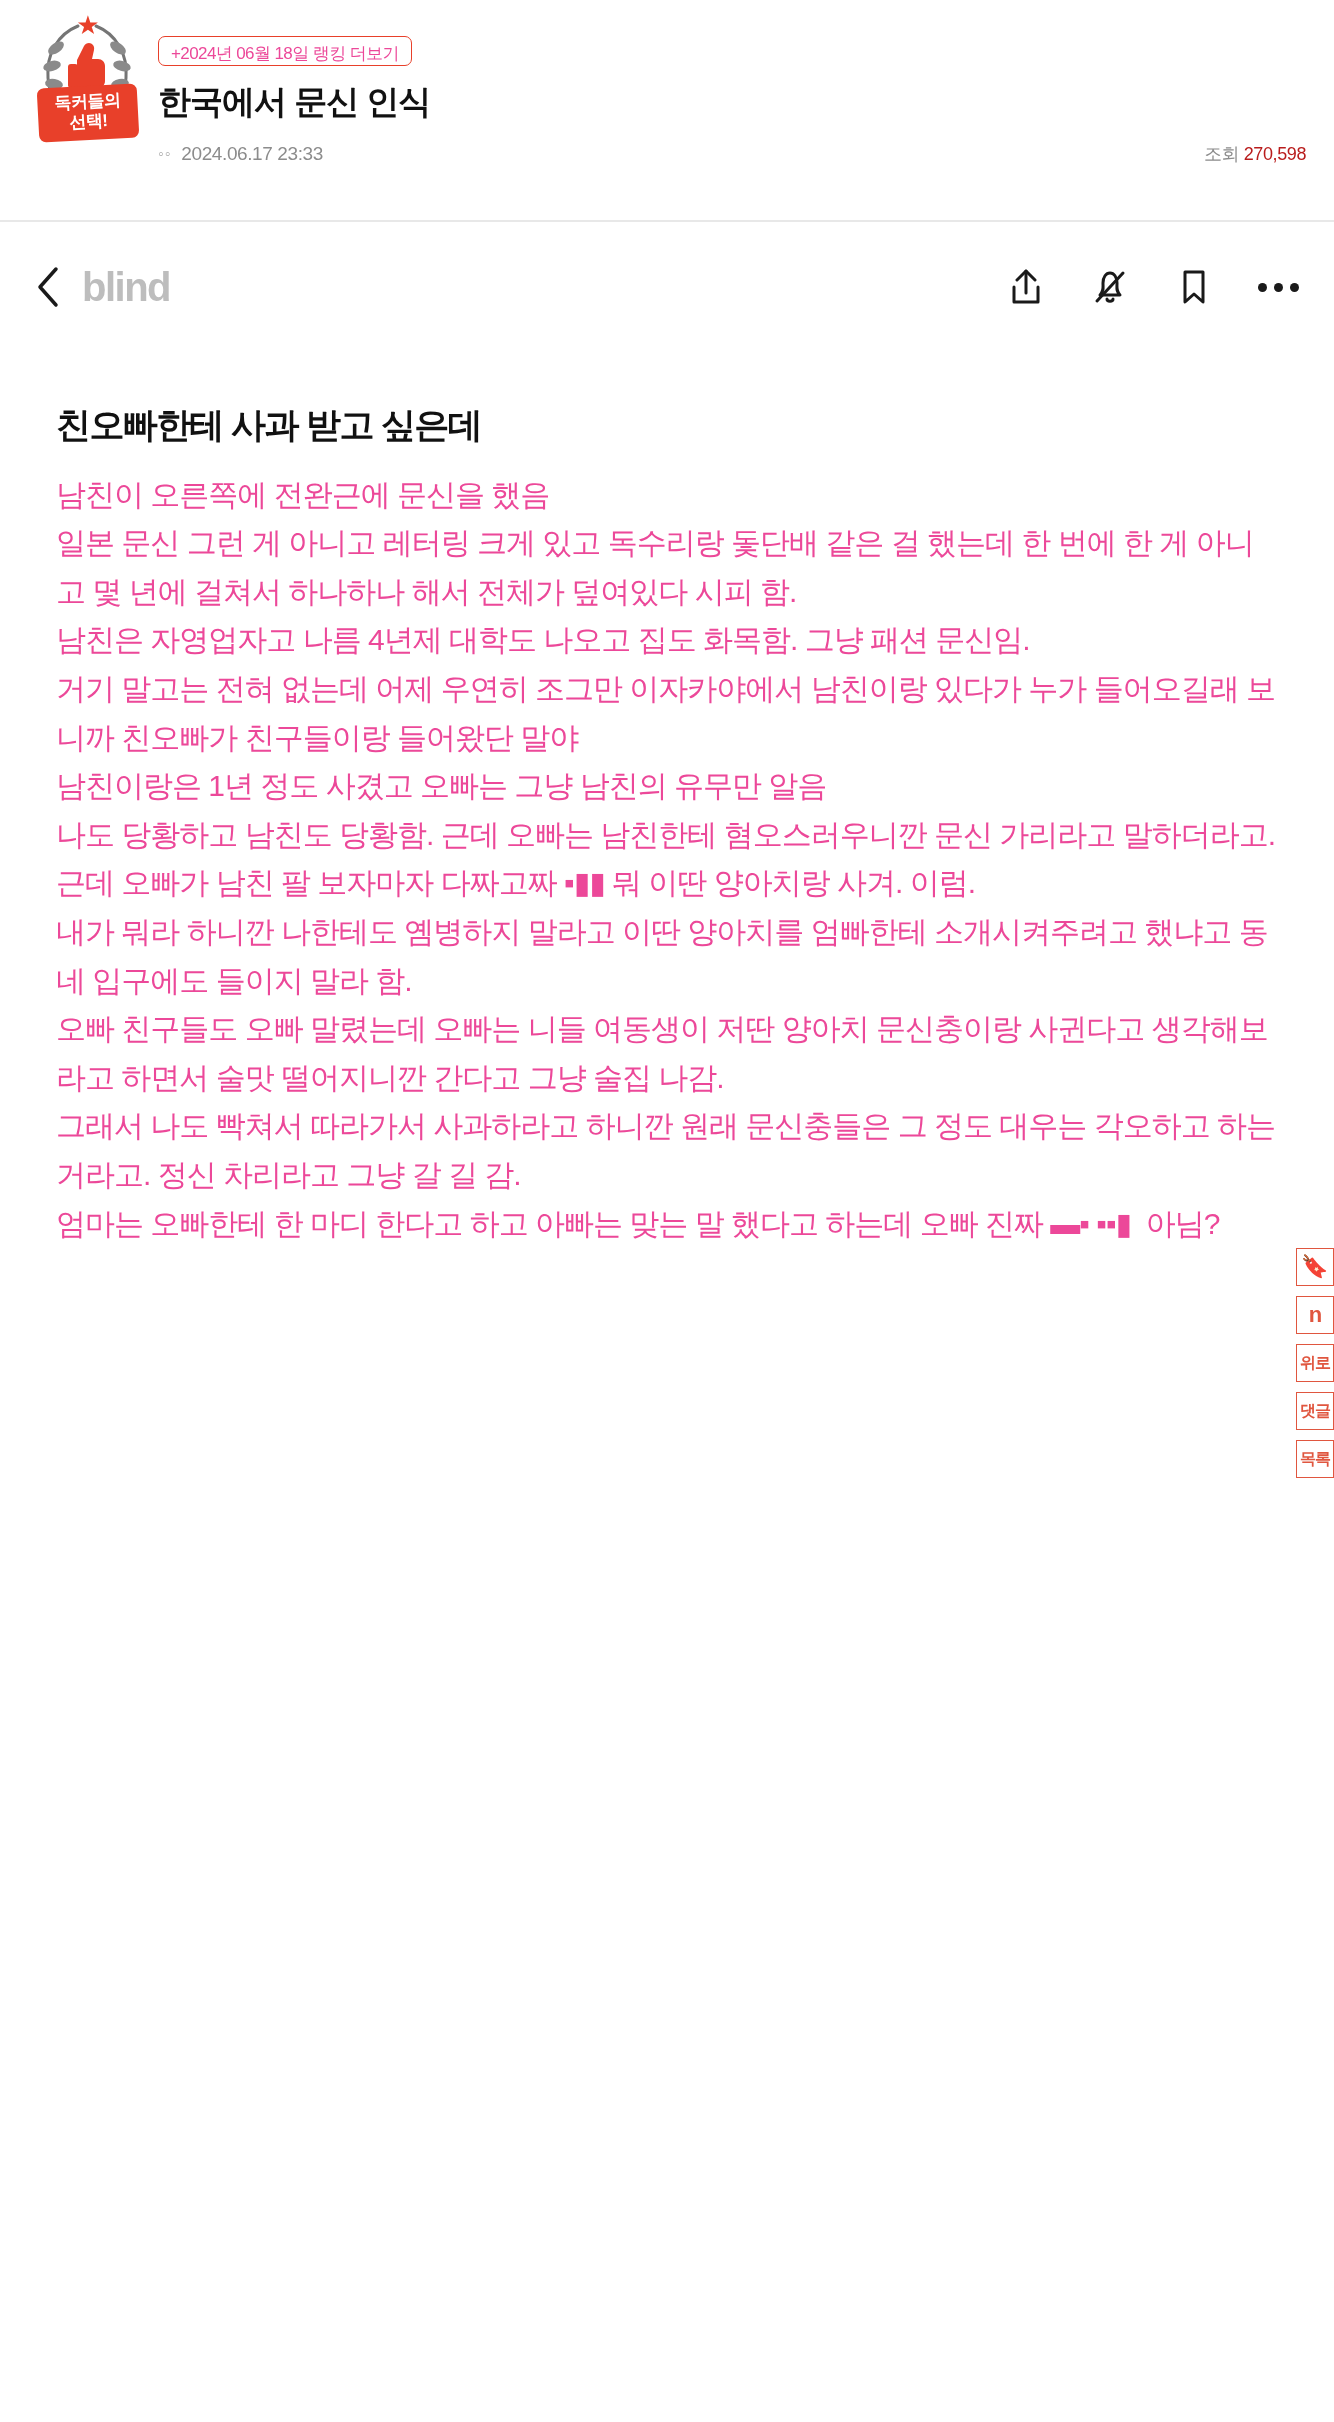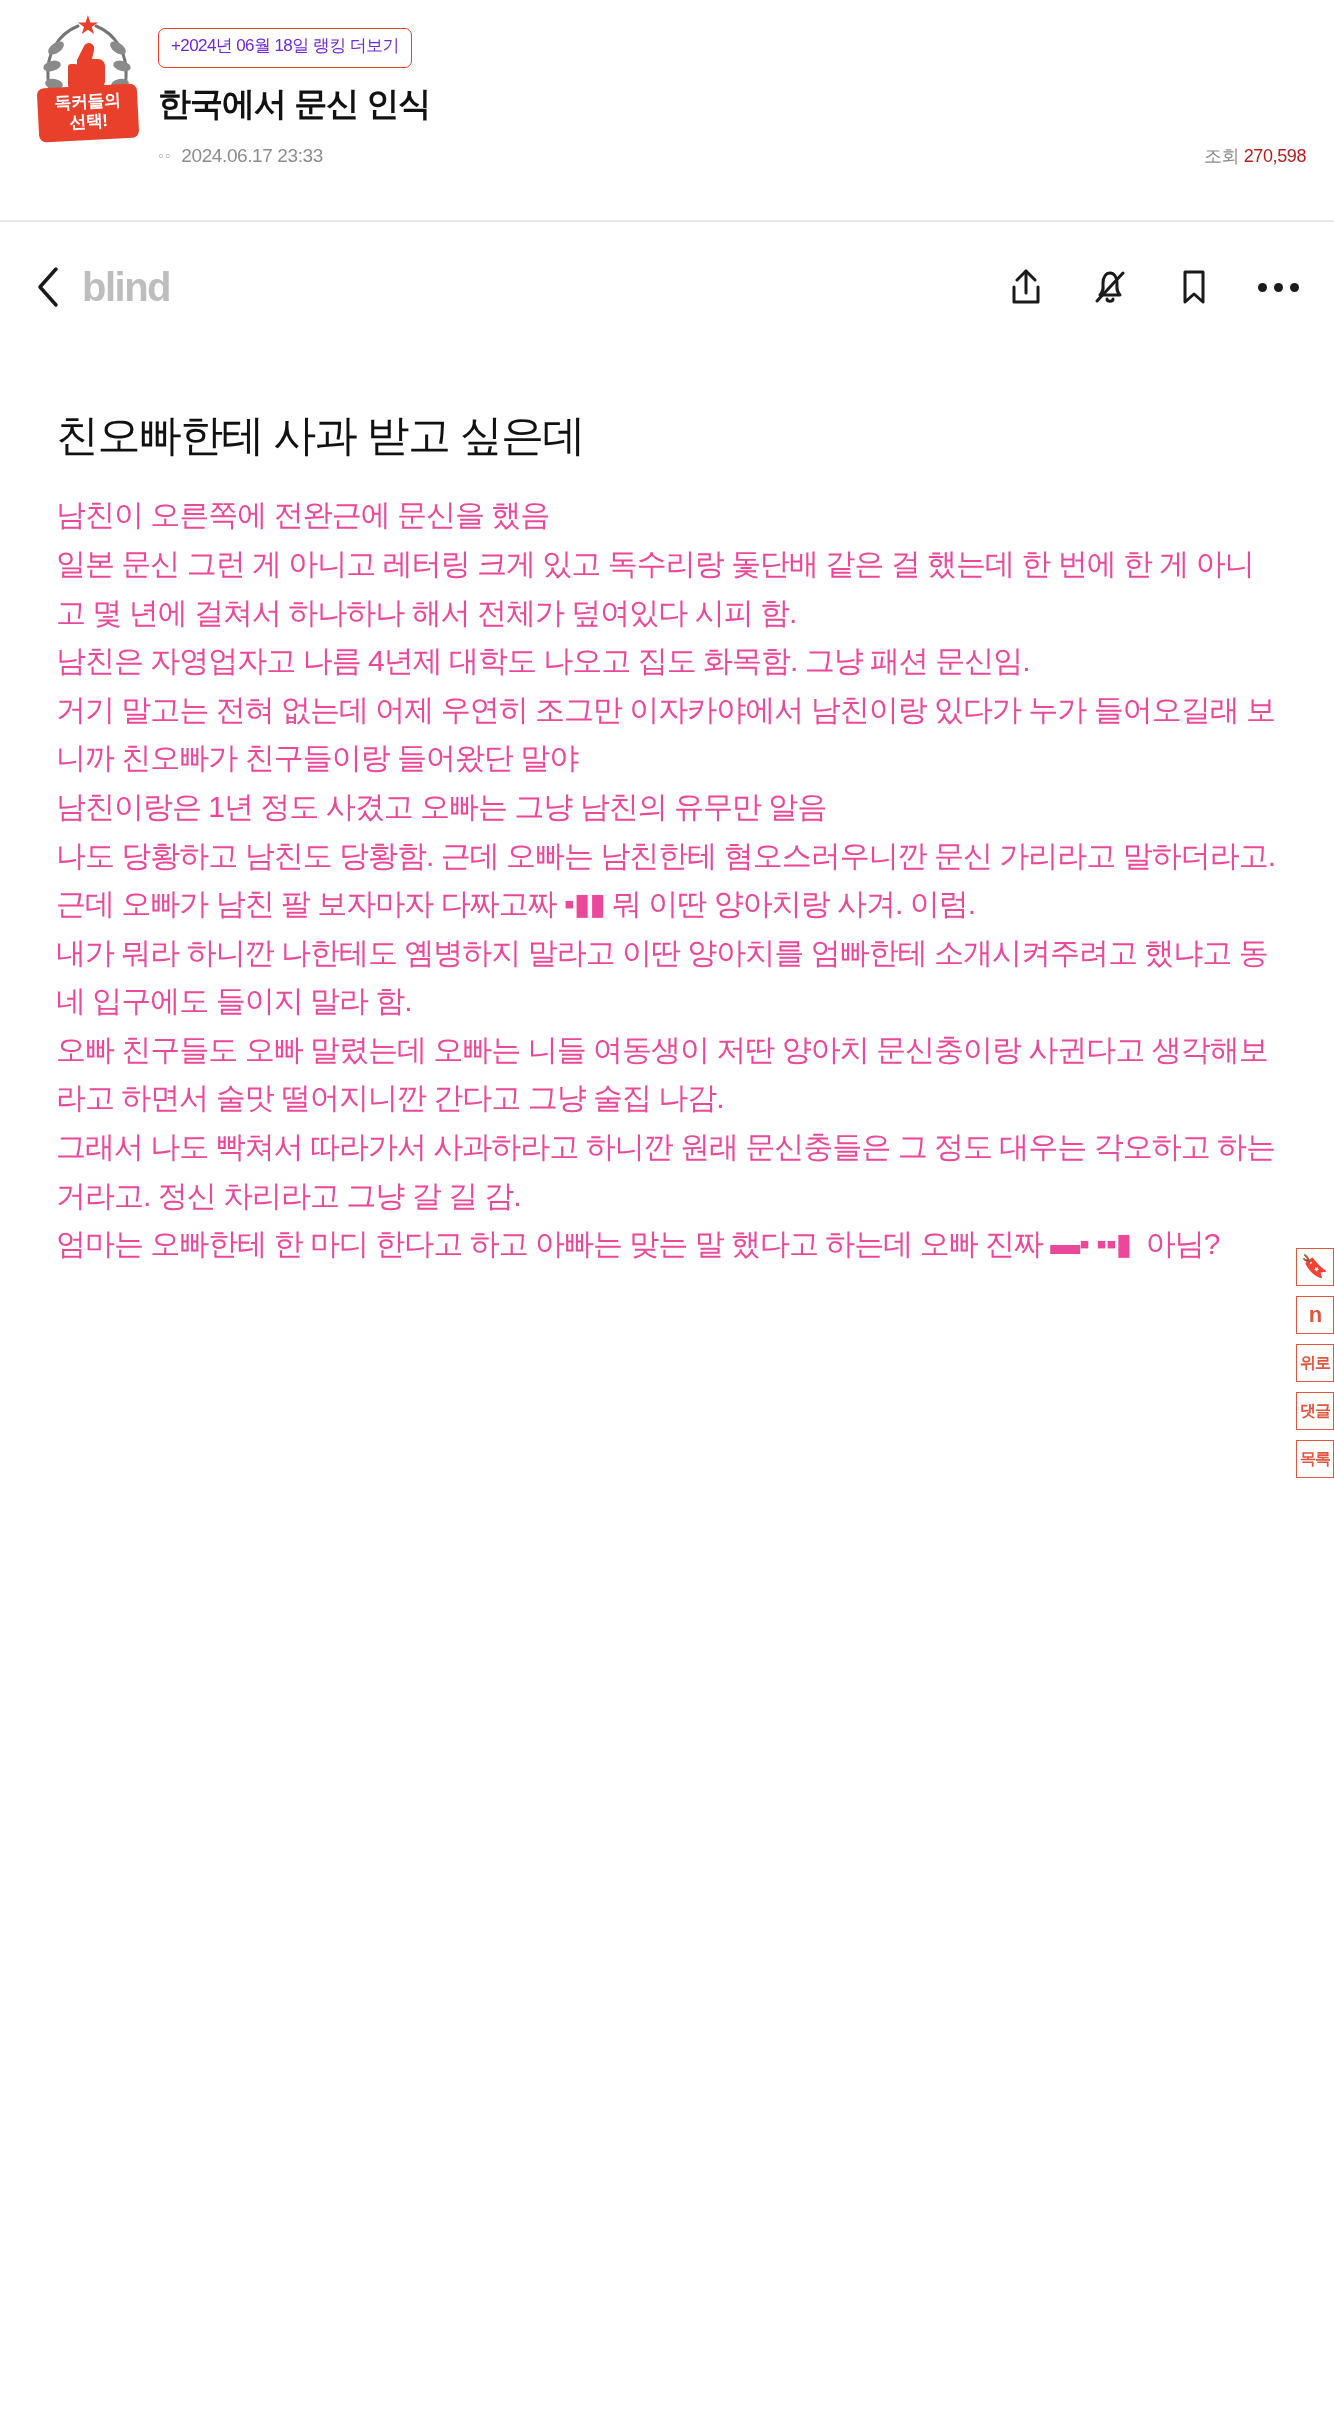--- a/index.html
+++ b/index.html
@@ -62,25 +62,25 @@
     font-size: 17px;
     font-weight: bold;
     line-height: 1.18;
     letter-spacing: -0.5px;
     transform: rotate(-3deg);
   }
 
   .rank-pill {
     display: inline-block;
     margin-left: 158px;
-    margin-top: 10px;
+    margin-top: 18px;
     border: 1.5px solid #e8402a;
-    color: #6d28d9;
+    color: #ec4899;
     border-radius: 7px;
-    padding: 5px 12px 10px 12px;
+    padding: 5px 12px 0 12px;
     font-size: 17px;
     font-weight: 500;
     letter-spacing: -0.6px;
     background: #fff;
   }
   .post-title-top {
     margin-left: 158px;
     margin-top: 14px;
     font-size: 33px;
     font-weight: bold;
@@ -157,22 +157,22 @@
   .dots i {
     display: block; width: 9px; height: 9px;
     border-radius: 50%; background: #1a1a1a;
   }
 
   
   .article {
     padding: 40px 56px 60px 56px;
   }
   .article-title {
-    font-size: 43px;
-    font-weight: normal;
+    font-size: 35px;
+    font-weight: bold;
     color: #111;
     letter-spacing: -1.6px;
     line-height: 1.25;
   }
   .article-body p {
     margin: 0;
     font-size: 30px;
     line-height: 1.62;
     color: #ec4899;
     letter-spacing: -1px;

